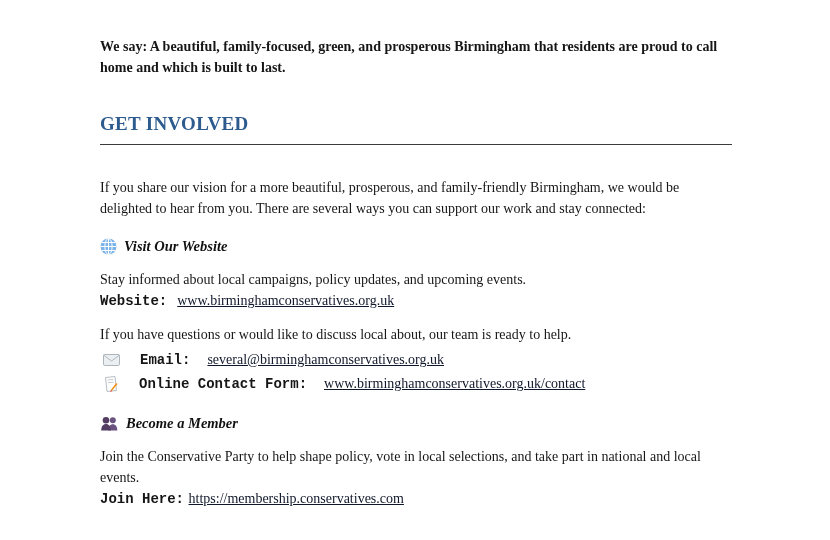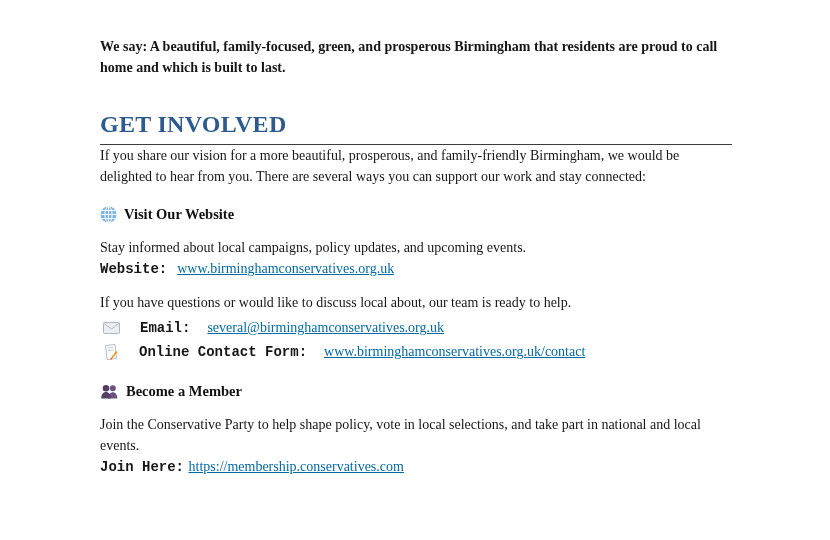--- a/index.html
+++ b/index.html
@@ -11,43 +11,44 @@
     line-height: 21px;
   }
   .doc {
     width: 632px;
     margin-left: 100px;
     padding-top: 36px;
   }
   .intro { font-weight: bold; }
   h1.section-heading {
     margin-top: 34px;
-    font-size: 24px;
+    font-size: 19px;
     line-height: 24px;
     font-weight: bold;
     color: #2e5b8e;
     letter-spacing: 0.3px;
     border-bottom: 1px solid #3c3c3c;
     padding-bottom: 8px;
   }
-  .lead { }
+  .lead { margin-top: 32px; }
   h3.sub {
     margin-top: 16px;
     font-size: 14.5px;
     line-height: 22px;
     font-weight: bold;
     color: #111;
     display: flex;
     align-items: center;
     gap: 7px;
+    font-style: italic;
   }
   p.body-text { margin-top: 12px; }
   .label { font-weight: bold; font-family: Liberation Mono, monospace; }
   a.doc-link {
-    color: #0369a1;
+    color: #0f172a;
     text-decoration: underline;
     cursor: pointer;
   }
   .gap-sm { margin-left: 10px; }
   ul.contact-list { list-style: none; margin-top: 3px; }
   ul.contact-list li {
     display: flex;
     align-items: center;
     gap: 20px;
     padding: 1px 0;

